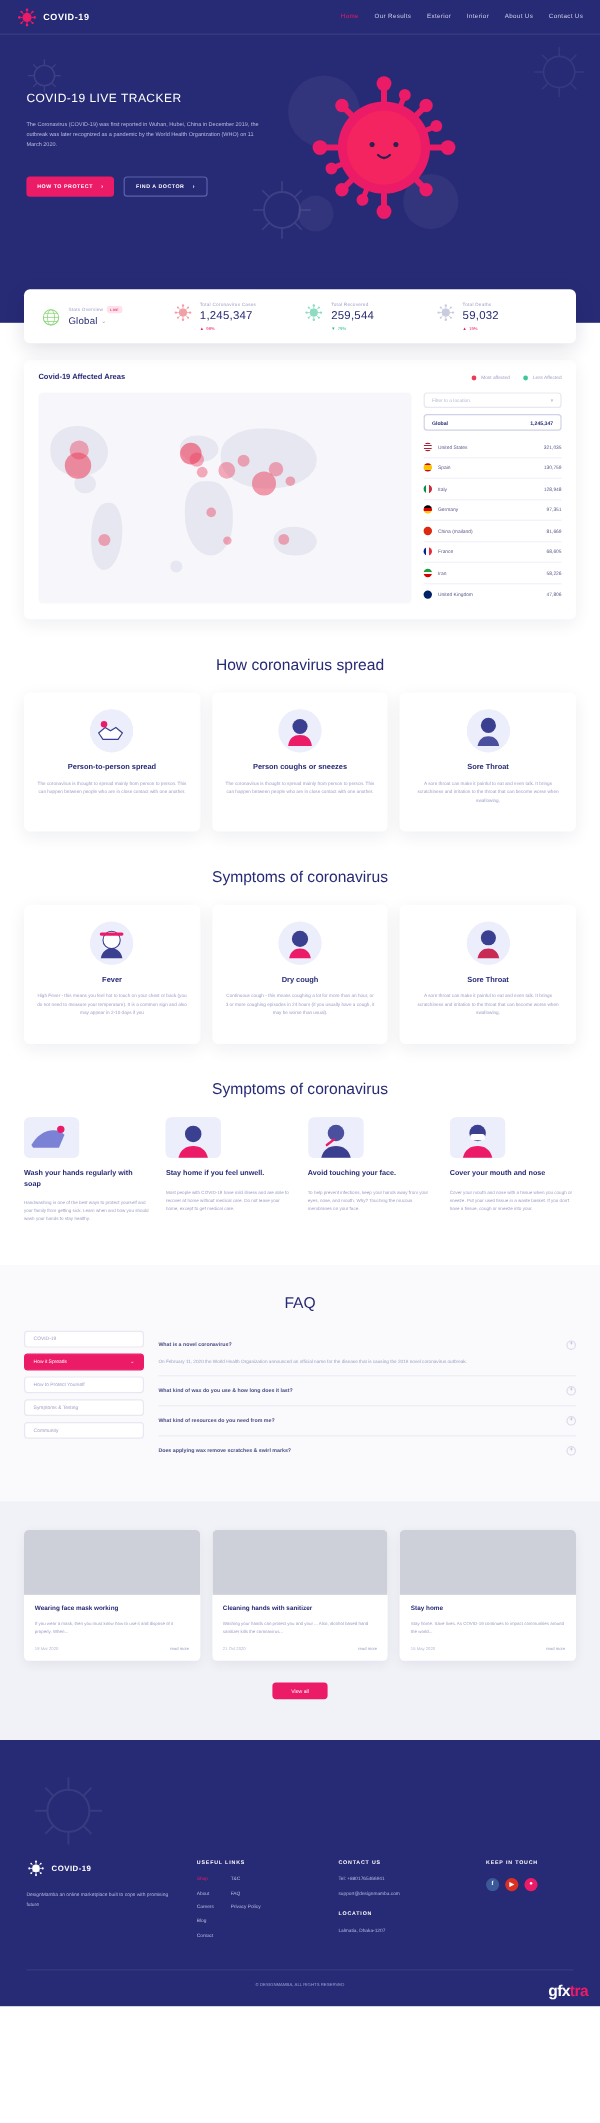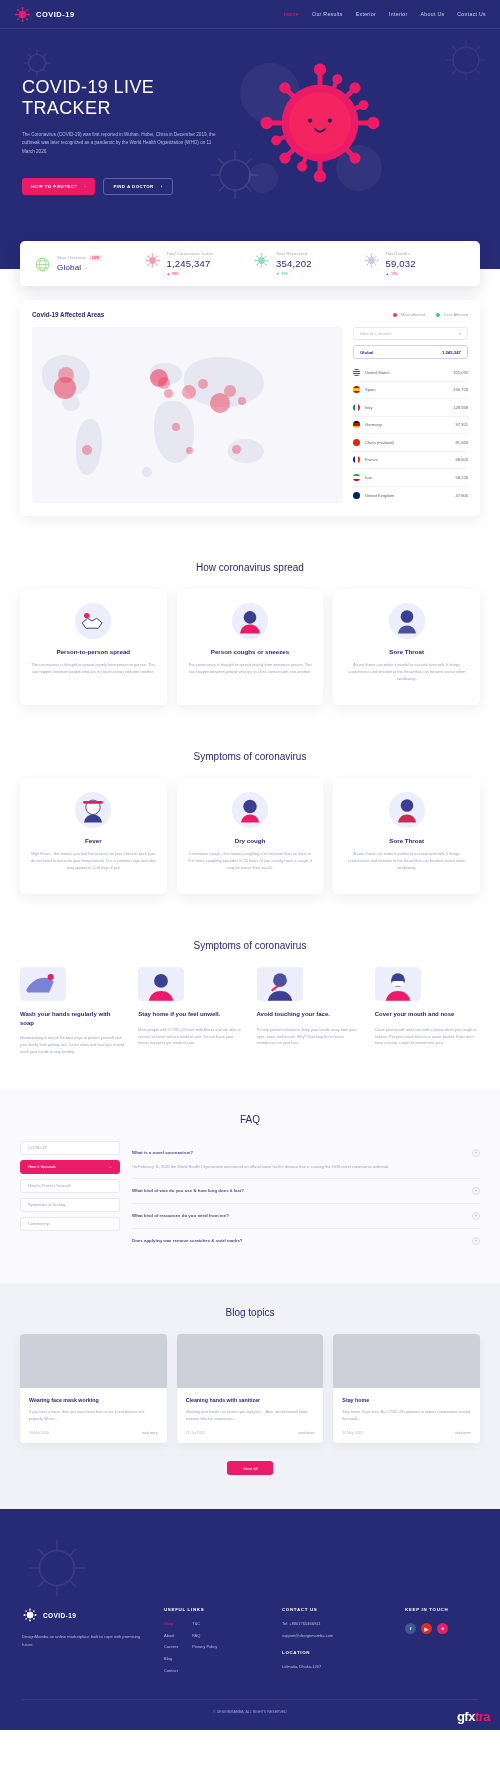--- a/index.html
+++ b/index.html
@@ -18,21 +18,21 @@
   .navbar{height:29px;display:flex;align-items:center;padding:0 14px;border-bottom:1px solid rgba(255,255,255,.09);position:relative;z-index:4}
   .brand{display:flex;align-items:center;gap:5px;}
   .brand .logo{width:17px;height:17px;position:relative;display:block}
   .brand .name{color:#fff;font-size:7.5px;font-weight:bold;letter-spacing:.5px}
   .navlinks{margin-left:auto;display:flex;align-items:center;gap:13px;}
   .navlinks a{font-size:5.2px;color:#cfd1ea;text-decoration:none;letter-spacing:.3px}
   .navlinks a.active{color:#ec1b67}
 
   .hero-inner{position:relative;display:flex;padding:26px 22px 0 22px;z-index:3}
   .hero-copy{width:218px;padding-top:22px}
-  .hero-title{color:#fff;font-size:18px;letter-spacing:.4px;font-weight:normal}
+  .hero-title{color:#fff;font-size:10px;letter-spacing:.4px;font-weight:normal}
   .hero-sub{color:#b9bcdf;font-size:4.6px;line-height:1.85;margin-top:12px;width:196px}
   .hero-btns{display:flex;gap:8px;margin-top:22px}
   .btn{font-size:4.4px;font-weight:bold;letter-spacing:.45px;border-radius:3px;display:inline-flex;align-items:center;gap:7px;padding:5px 9px;cursor:pointer;border:none}
   .btn-primary{background:#ec1b67;color:#fff}
   .btn-ghost{background:transparent;color:#fff;border:1px solid #5d62ad}
 
   .virus-wrap{position:relative;flex:1;height:160px}
   .virus{position:absolute;left:18px;top:6px;width:124px;height:124px}
   .halo{position:absolute;border-radius:50%;background:rgba(255,255,255,.05)}
 
@@ -64,21 +64,21 @@
   .countrypanel{width:115px;display:flex;flex-direction:column;gap:5px}
   .filterbox{border:1px solid #e7e8f2;border-radius:3px;height:13px;display:flex;align-items:center;padding:0 6px;font-size:4px;color:#b4b7d2;justify-content:space-between}
   .globalrow{border:1px solid #cfd2e6;border-radius:3px;height:14px;display:flex;align-items:center;padding:0 6px;font-size:4.3px;color:#272a75;justify-content:space-between;font-weight:bold}
   .clist{display:flex;flex-direction:column}
   .crow{display:flex;align-items:center;height:17.5px;border-bottom:1px solid #f1f2f8;gap:5px}
   .flag{width:7px;height:7px;border-radius:50%;flex:none;overflow:hidden;position:relative;box-shadow:0 0 0 .5px rgba(0,0,0,.06) inset}
   .cname{font-size:4.1px;color:#585c8d}
   .cval{margin-left:auto;font-size:4.1px;color:#585c8d}
 
   
-  .h2{text-align:center;font-size:10px;color:#272a75;font-weight:normal;margin:46px 0 16px}
+  .h2{text-align:center;font-size:13px;color:#272a75;font-weight:normal;margin:30px 0 16px}
   .cards3{display:flex;gap:10px;padding:0 20px}
   .card{flex:1;background:#fff;border-radius:5px;box-shadow:0 4px 14px rgba(20,22,70,.07);padding:14px 11px 16px;text-align:center;min-height:116px}
   .avatar{width:36px;height:36px;border-radius:50%;background:#eceefb;margin:0 auto 9px;position:relative;overflow:hidden}
   .card h3{font-size:6.2px;color:#272a75;font-weight:bold;margin-bottom:7px}
   .card p{font-size:3.9px;line-height:1.75;color:#9b9fc4}
 
   
   .cards4{display:flex;gap:13px;padding:0 20px;margin-top:4px}
   .pcard{flex:1}
   .pcard .pic{width:46px;height:34px;border-radius:5px;background:#eceefb;margin-bottom:9px;position:relative;overflow:hidden}
@@ -315,21 +315,21 @@
               <circle cx="30" cy="30" r="2"></circle>
             </g>
           <g stroke="#8ddcc0" stroke-width="1.8">
             <path d="M20 12V8M20 28v4M12 20H8M28 20h4M14 14l-3-3M26 14l3-3M14 26l-3 3M26 26l3 3"></path>
             </g>
         </svg>
         <div>
           <div class="lbl">
               <span>Total Recovered</span>
             </div>
-          <div class="val">354,202</div>
+          <div class="val">259,544</div>
           <div class="delta down">
             <span>▼</span>
             <span>79%</span>
           </div>
         </div>
       </div>
 
       <div class="stat">
         <svg class="ico" viewBox="0 0 40 40">
           <g fill="#c9ccdd">
@@ -642,21 +642,20 @@
           <div class="faqq">
             <span>Does applying wax remove scratches &amp; swirl marks?</span>
             <span class="plus">+</span>
           </div>
         </div>
       </div>
     </div>
   </div>
 
   <div class="blogwrap">
-    <h2 class="h2" style="margin-top:0">Blog topics</h2>
     <div class="blogcards">
 
       <div class="blog">
         <div class="thumb"></div>
         <div class="body">
           <h4>Wearing face mask working</h4>
           <p>If you wear a mask, then you must know how to use it and dispose of it properly. When...</p>
           <div class="meta">
             <span>18 Mar 2020</span>
             <span class="more">read more</span>

